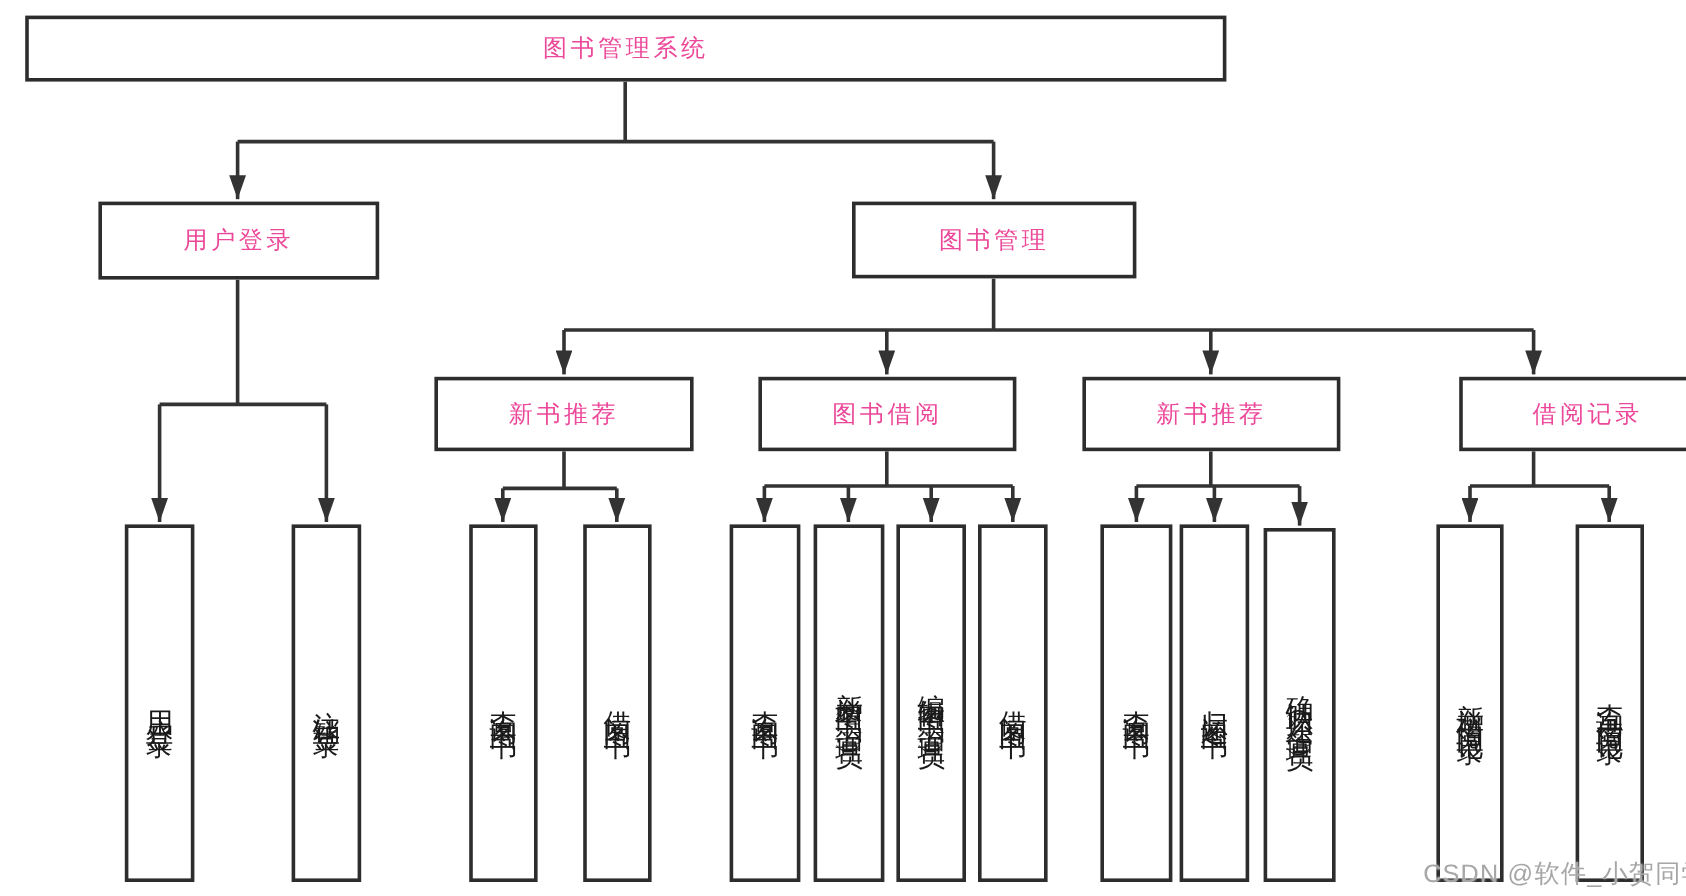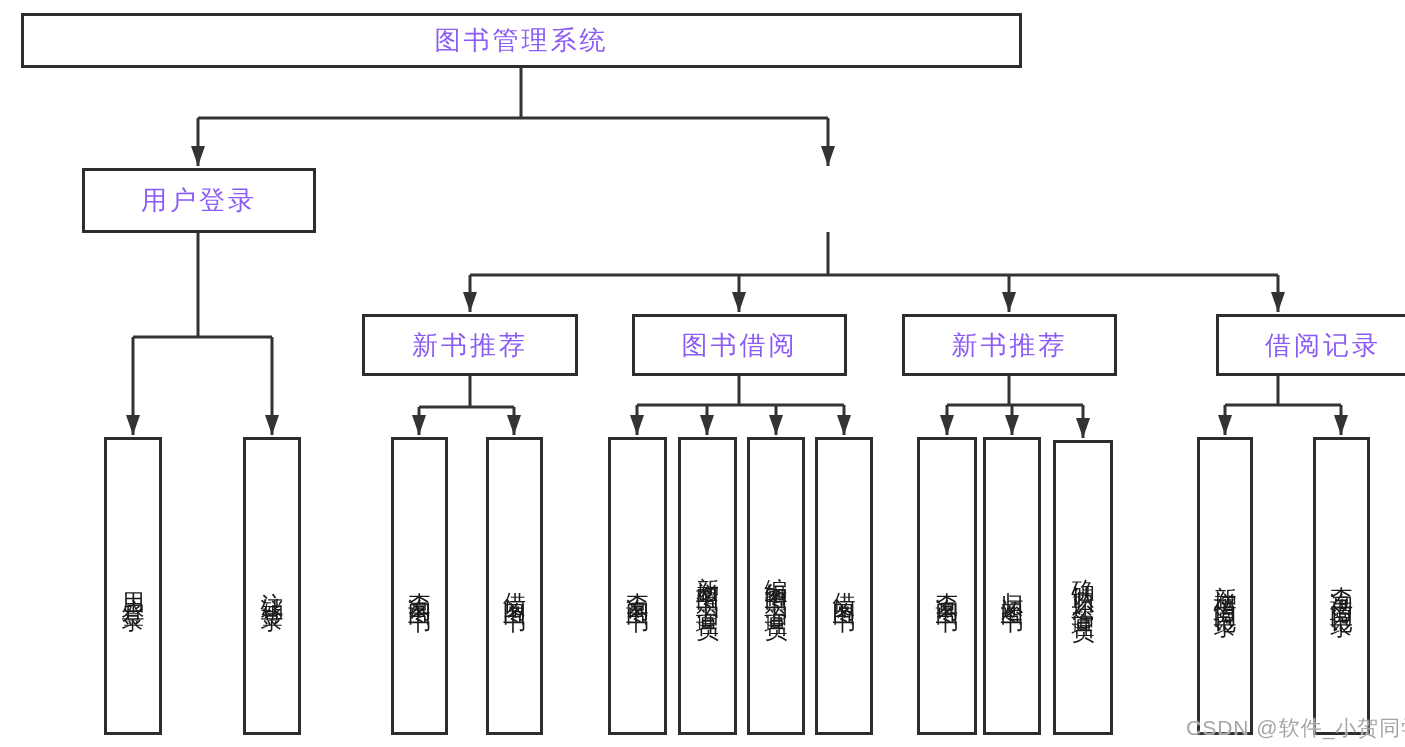--- a/index.html
+++ b/index.html
@@ -10,21 +10,21 @@
     font-family:"Liberation Sans", sans-serif;
     overflow:hidden;
   }
   #connector-svg { position:absolute; left:0; top:0; z-index:1; }
   .hbox {
     position:absolute;
     box-sizing:border-box;
     background:#ffffff;
     border:3px solid #2d2d2d;
     display:flex; align-items:center; justify-content:center;
-    font-size:26px; letter-spacing:3px; color:#8b5cf6;
+    font-size:20px; letter-spacing:3px; color:#ec4899;
     z-index:2;
     white-space:nowrap;
   }
   .vbox {
     position:absolute;
     box-sizing:border-box;
     background:#ffffff;
     border:3px solid #2d2d2d;
     display:flex; align-items:center; justify-content:center;
     z-index:2;
@@ -96,20 +96,23 @@
     </g>
   </svg>
 
   <div class="hbox" style="left:21px; top:13px; width:1001px; height:55px;">
     <span>图书管理系统</span>
   </div>
 
   <div class="hbox" style="left:82px; top:168px; width:234px; height:65px;">
     <span>用户登录</span>
   </div>
+  <div class="hbox" style="left:710px; top:168px; width:237px; height:64px;">
+    <span>图书管理</span>
+  </div>
 
   <div class="hbox" style="left:362px; top:314px; width:216px; height:62px;">
     <span>新书推荐</span>
   </div>
   <div class="hbox" style="left:632px; top:314px; width:215px; height:62px;justify-content:center;">
     <span>图书借阅</span>
   </div>
   <div class="hbox" style="left:902px; top:314px; width:215px; height:62px;">
     <span>新书推荐</span>
   </div>

